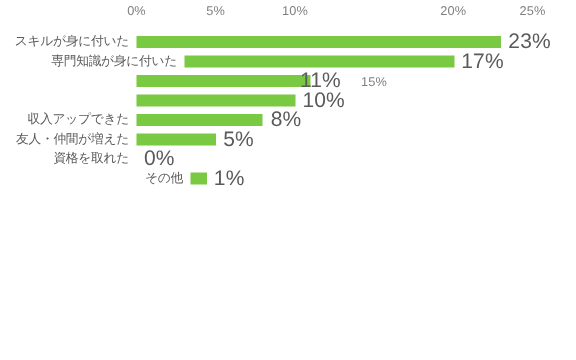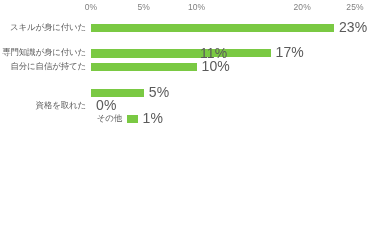--- a/index.html
+++ b/index.html
@@ -93,35 +93,40 @@
       <div class="x-tick" style="left: 302.2px;">20%</div>
       <div class="x-tick" style="left: 355px;">25%</div>
     </div>
 
   <div id="plot">
       <div class="row" style="top: 4px;">
         <div class="cat-label">スキルが身に付いた</div>
         <div class="bar" style="left: 91px; width: 242.88px; background: rgb(122, 201, 67);"></div>
         <div class="val-label" style="left: 338.88px;">23%</div>
       </div>
-      <div class="row" style="top: 29px;">
+      <div class="row" style="top: 17px; margin-left: 32px;">
         <div class="cat-label">専門知識が身に付いた</div>
         <div class="bar" style="left: 91px; width: 179.52px; background: rgb(122, 201, 67);"></div>
         <div class="val-label" style="left: 275.52px;">17%</div>
       </div>
       <div class="row" style="top: 30px;">
         <div class="bar" style="left: 91px; width: 116.16px; background: rgb(122, 201, 67);"></div>
         <div class="val-label" style="left: 200px;">11%</div>
       </div>
       <div class="row" style="top: 43px;">
-        <div class="cat-label">自分に自信が持てた</div>
         <div class="bar" style="left: 91px; width: 105.6px; background: rgb(122, 201, 67);"></div>
         <div class="val-label" style="left: 201.6px;">10%</div>
       </div>
+      <div class="row" style="top: 56px;">
+        <div class="cat-label">収入アップできた</div>
+        <div class="bar" style="left: 91px; width: 84.48px; background: rgb(122, 201, 67);"></div>
+        <div class="val-label" style="left: 180.48px;">8%</div>
+      </div>
       <div class="row" style="top: 69px;">
+        <div class="cat-label">友人・仲間が増えた</div>
         <div class="bar" style="left: 91px; width: 52.8px; background: rgb(122, 201, 67);"></div>
         <div class="val-label" style="left: 148.8px;">5%</div>
       </div>
       <div class="row" style="top: 82px;">
         <div class="cat-label">資格を取れた</div>
         <div class="val-label" style="left: 96px;">0%</div>
       </div>
       <div class="row" style="top: 95px; margin-left: 36px;">
         <div class="cat-label">その他</div>
         <div class="bar" style="left: 91px; width: 10.56px; background: rgb(122, 201, 67);"></div>

